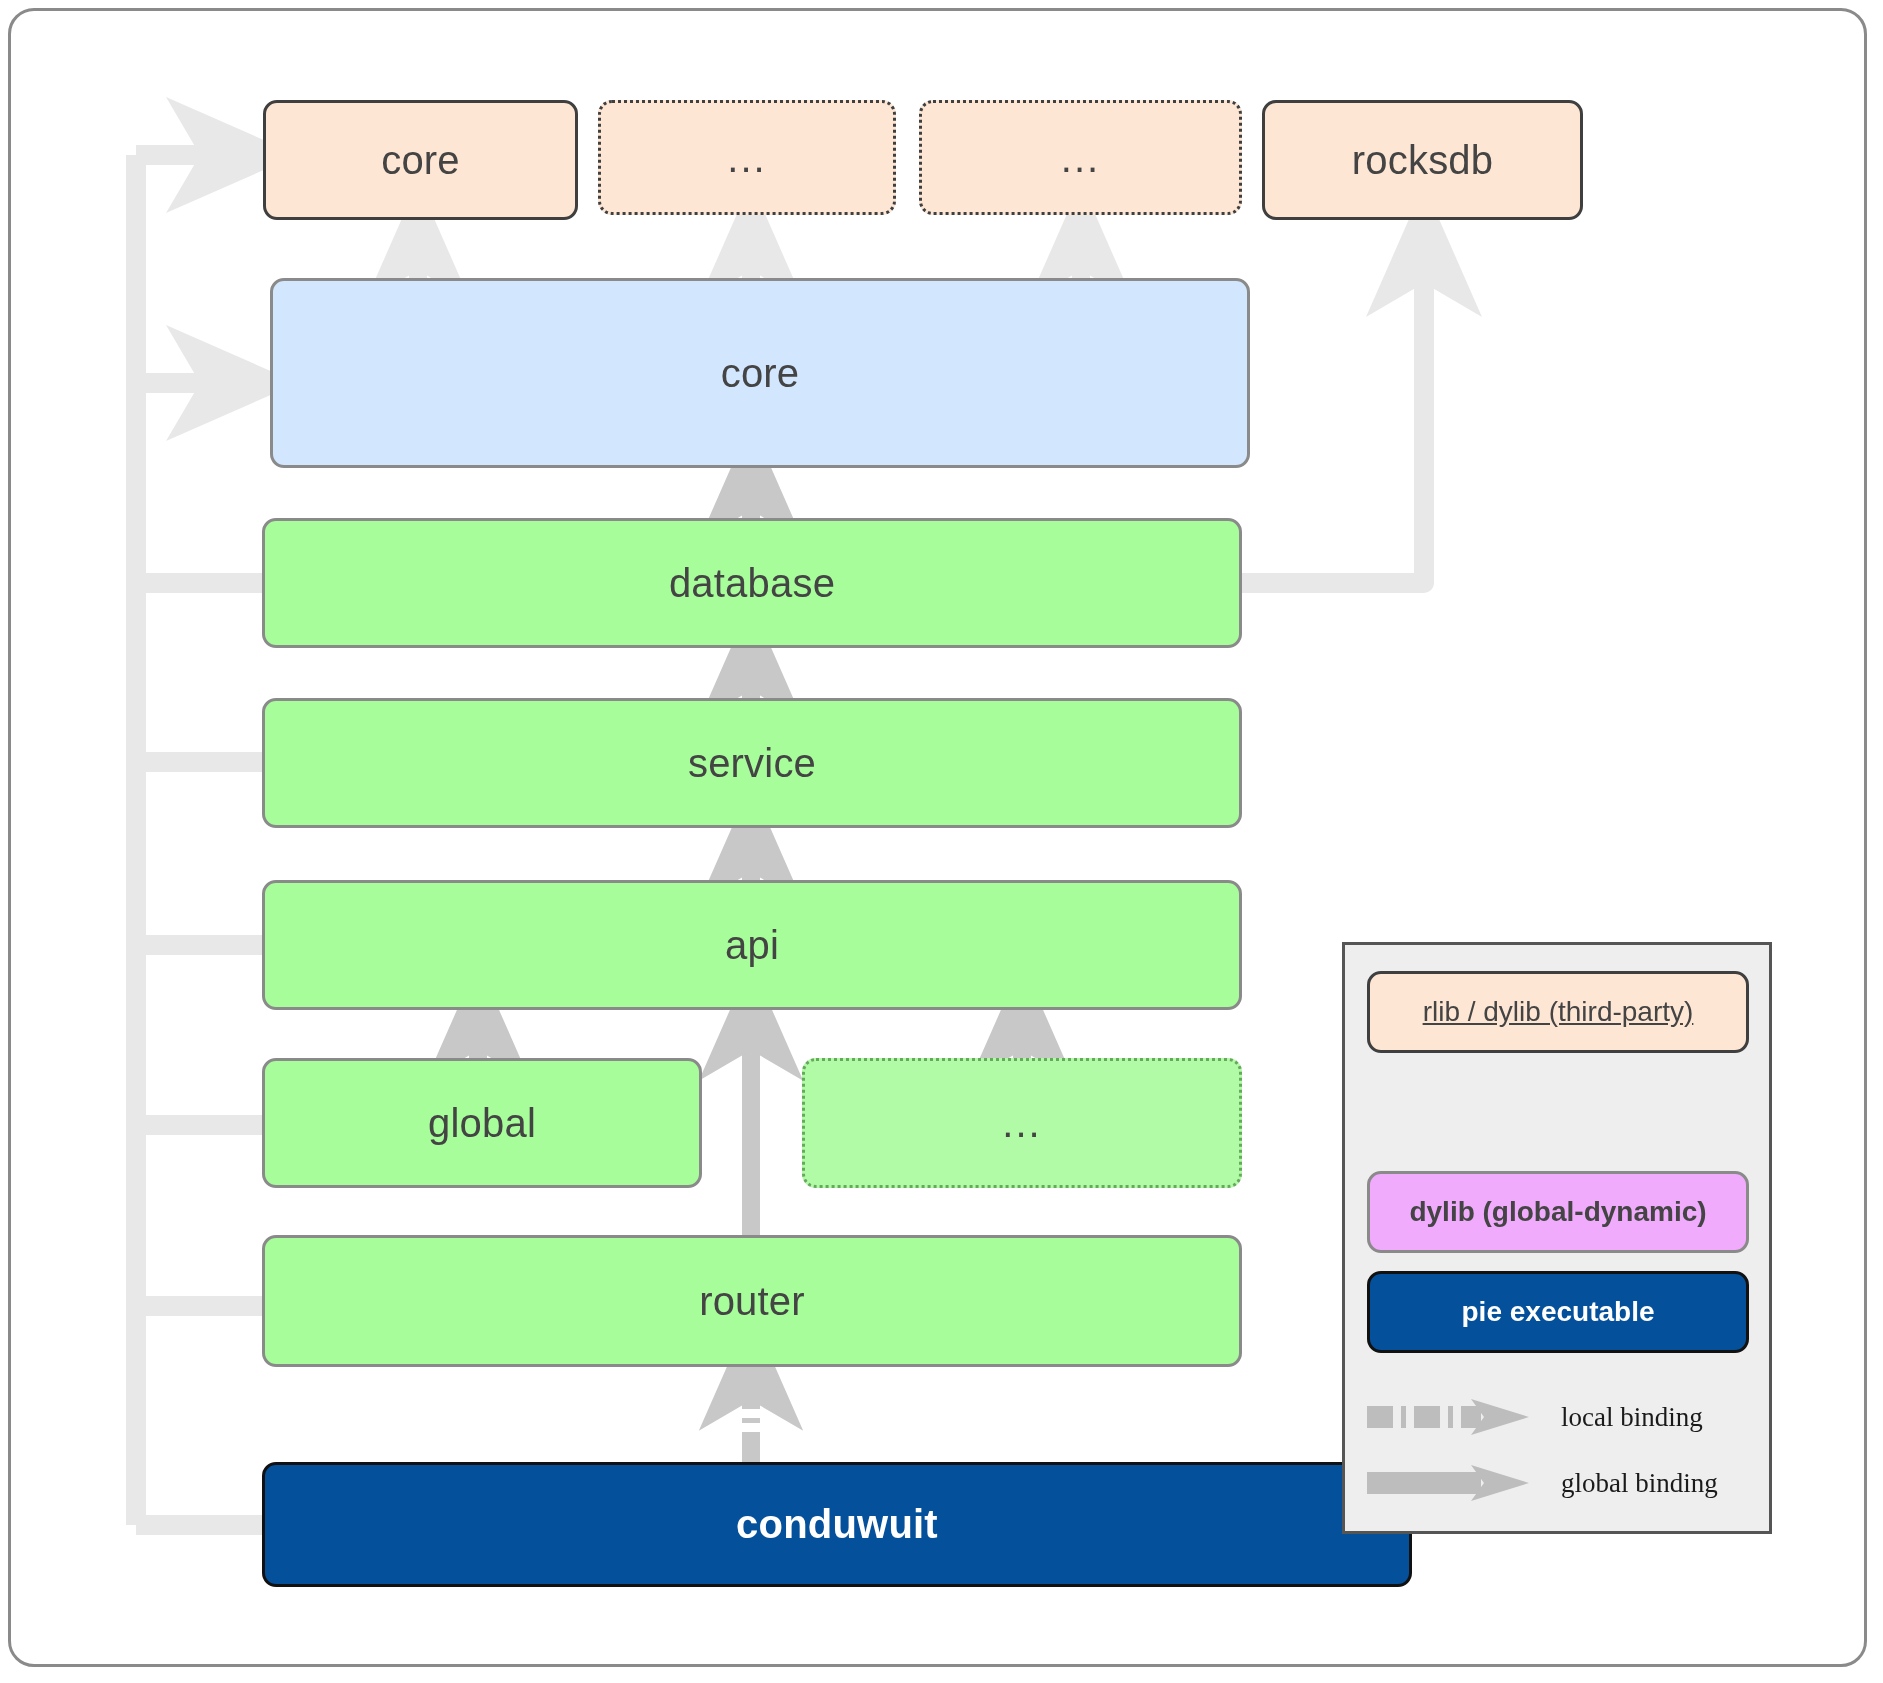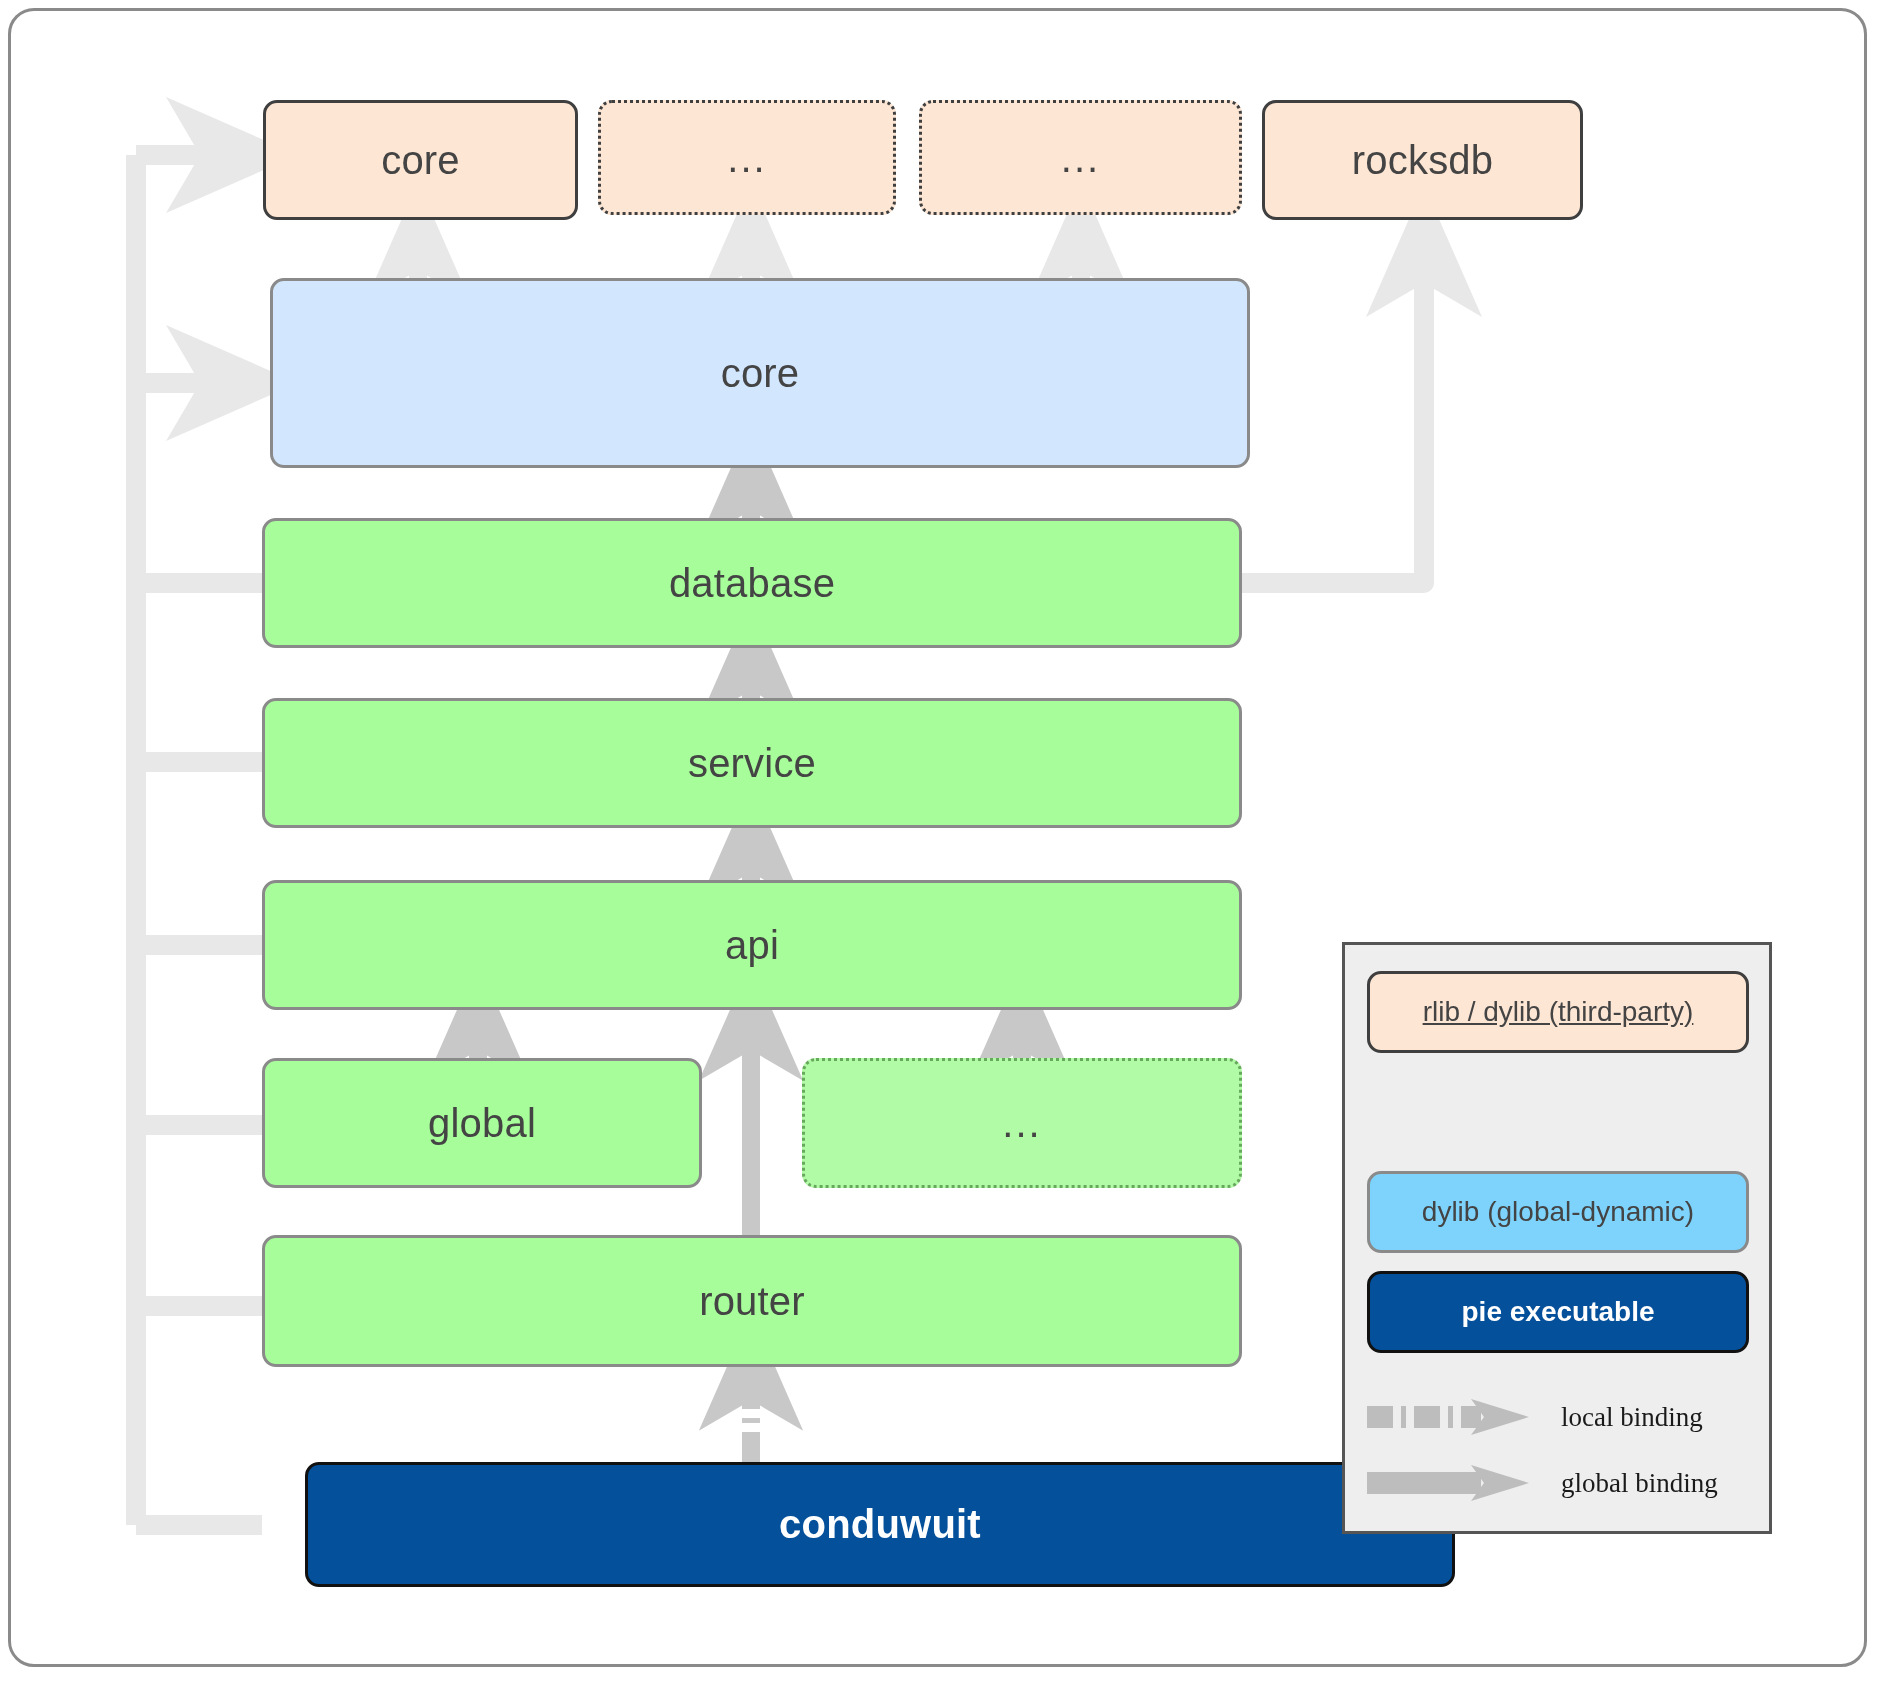--- a/index.html
+++ b/index.html
@@ -243,31 +243,31 @@
   </div>
 
   <div class="node gdyn-dim" style="left:802px; top:1058px; width:440px; height:130px;">
     <span class="dots">...</span>
   </div>
 
   <div class="node gdyn" style="left:262px; top:1235px; width:980px; height:132px;">
     <span>router</span>
   </div>
 
-  <div class="node pie" style="left:262px; top:1462px; width:1150px; height:125px;margin-left:43px;">
+  <div class="node pie" style="left:262px; top:1462px; width:1150px; height:125px;">
     <span>conduwuit</span>
   </div>
 
   <div id="legend">
     <div class="lg-box" style="top:26px; background:#FDE6D4; border:3px solid #3f3f3f;text-decoration:underline;">
       <span>rlib / dylib (third-party)</span>
     </div>
 
 
-    <div class="lg-box" style="top:226px; background:#7dd3fc; border:3px solid #8a8a8a;">
+    <div class="lg-box" style="top:226px; background:#f0abfc; border:3px solid #8a8a8a;font-weight:bold;">
       <span>dylib (global-dynamic)</span>
     </div>
 
     <div class="lg-box" style="top:326px; background:#04509B; border:3px solid #111111; color:#ffffff; font-weight:bold;">
       <span>pie executable</span>
     </div>
 
     <div class="lg-row" style="top:442px;">
       <svg class="lg-arrow" viewBox="0 0 170 44" xmlns="http://www.w3.org/2000/svg">
         <path d="M4,22 L118,22" stroke="#BDBDBD" stroke-width="22" fill="none" stroke-dasharray="26 8 5 8"></path>

